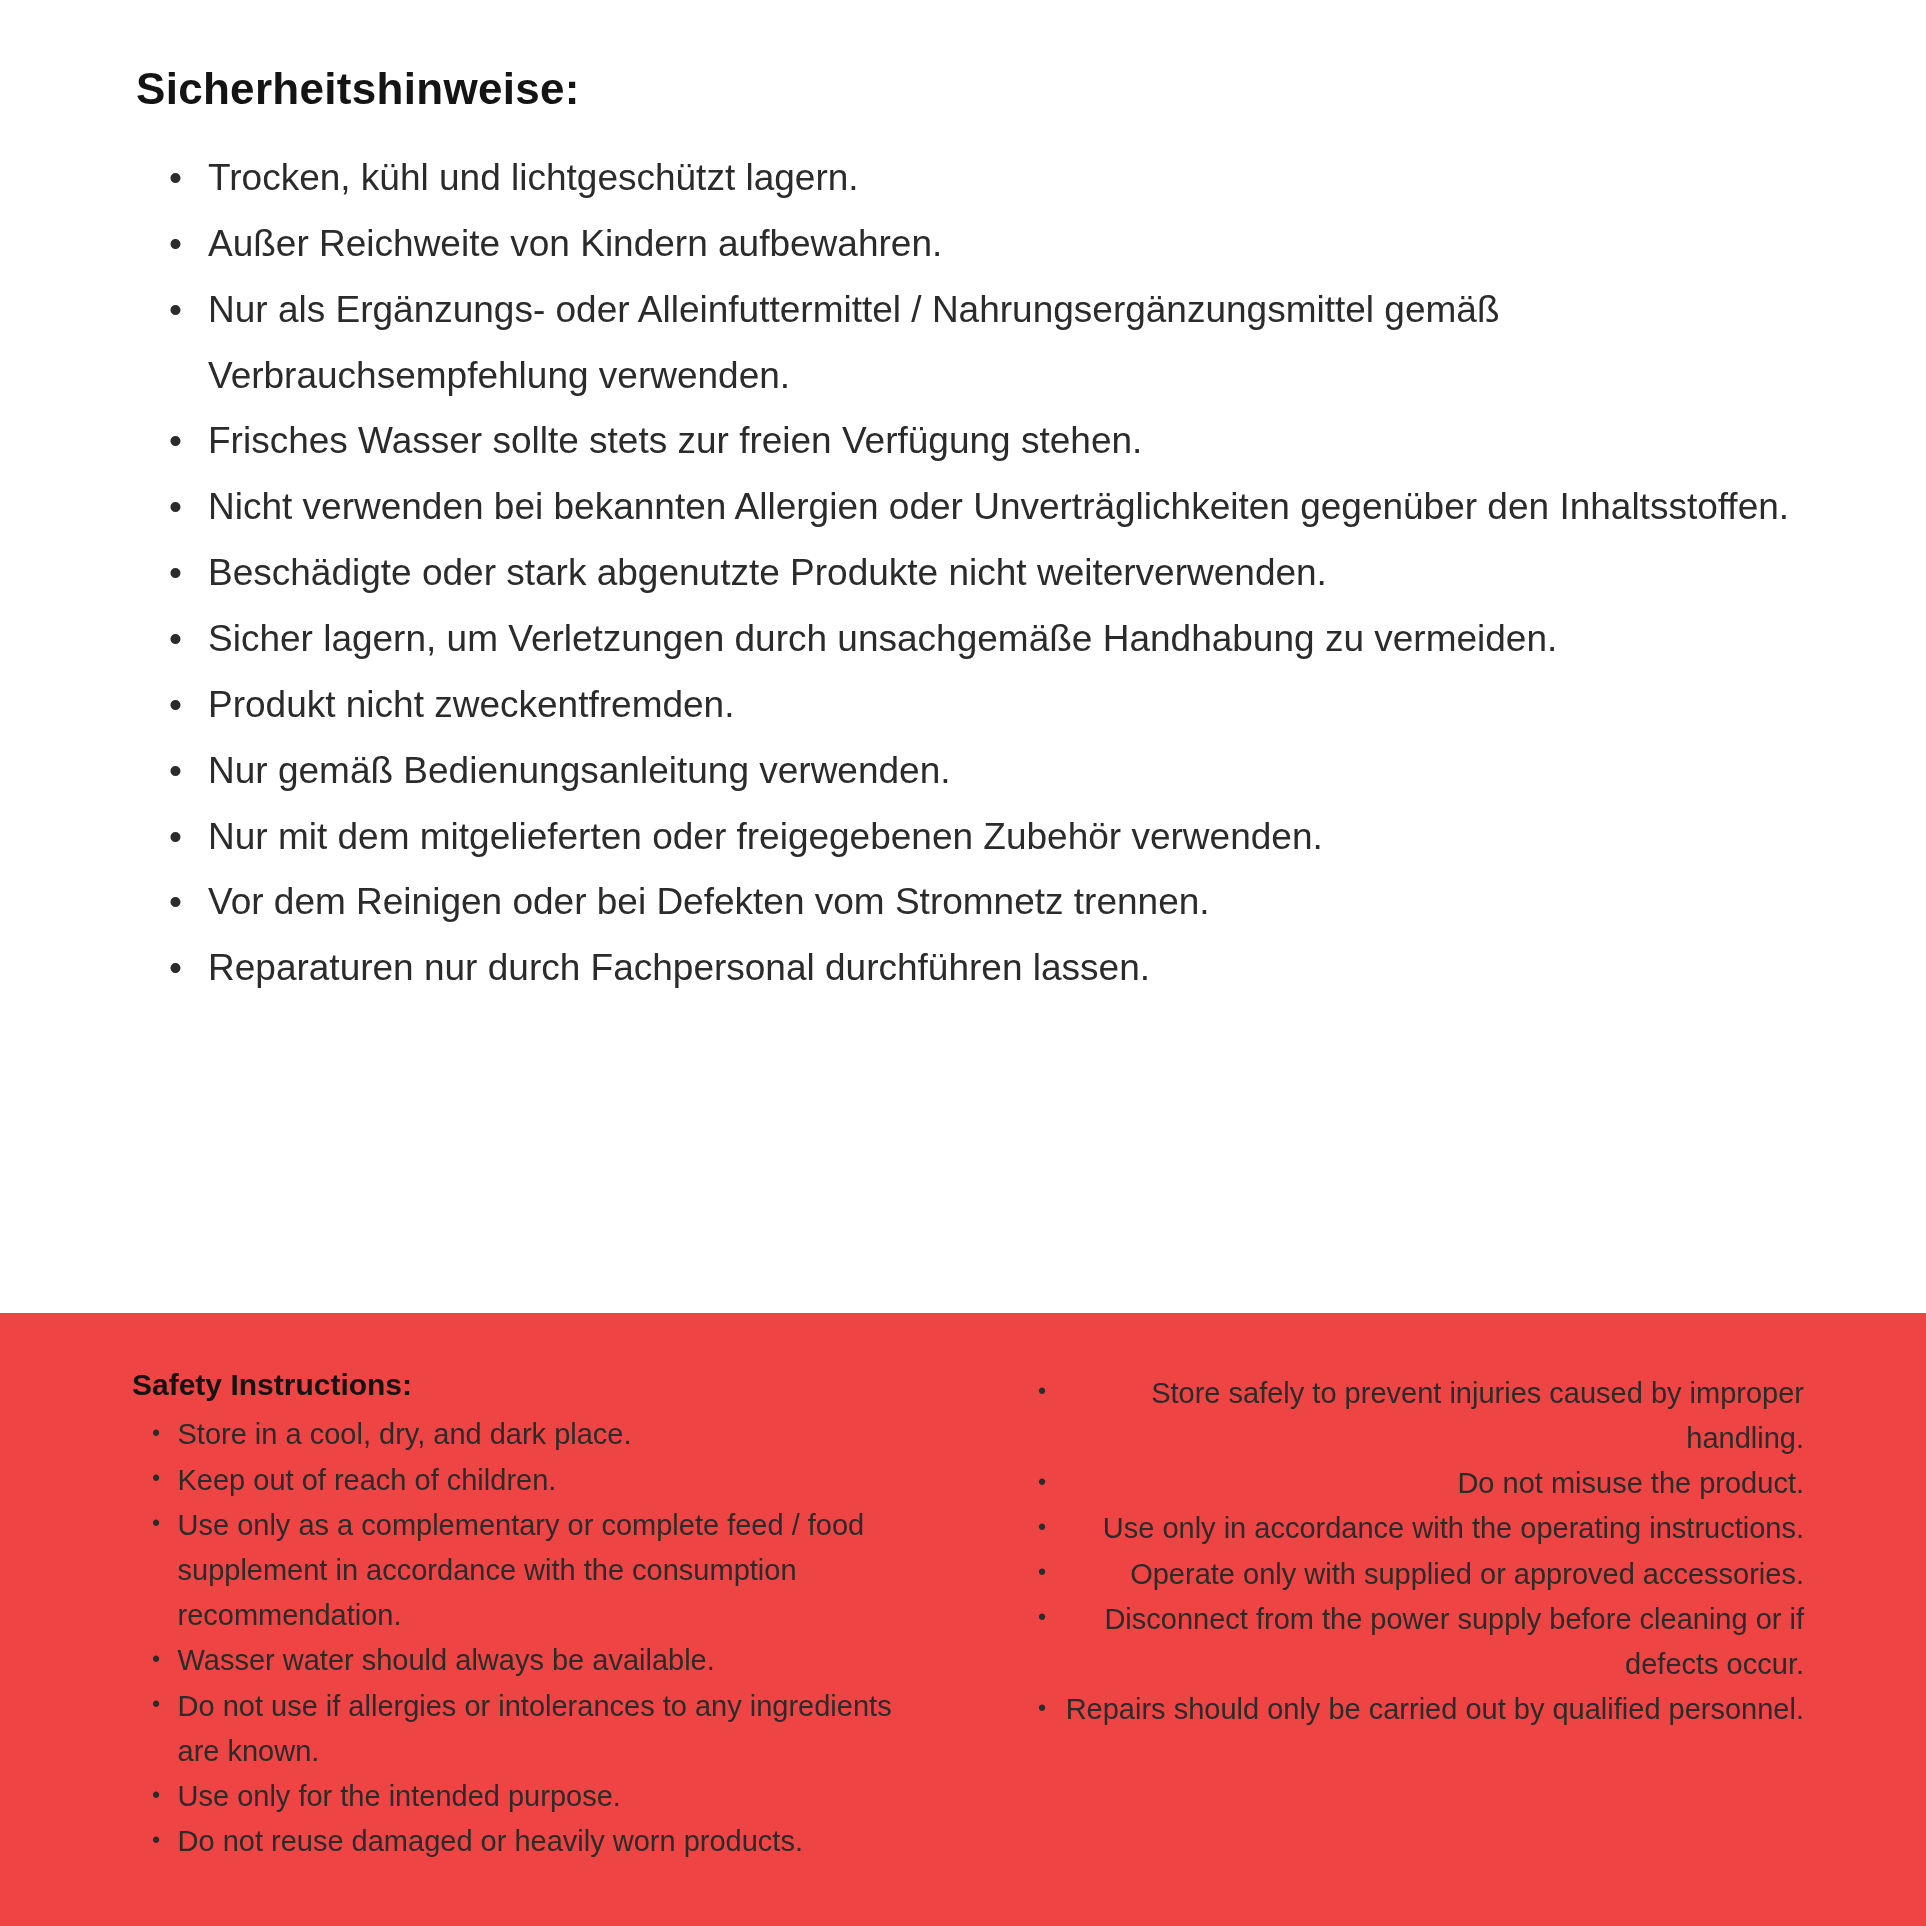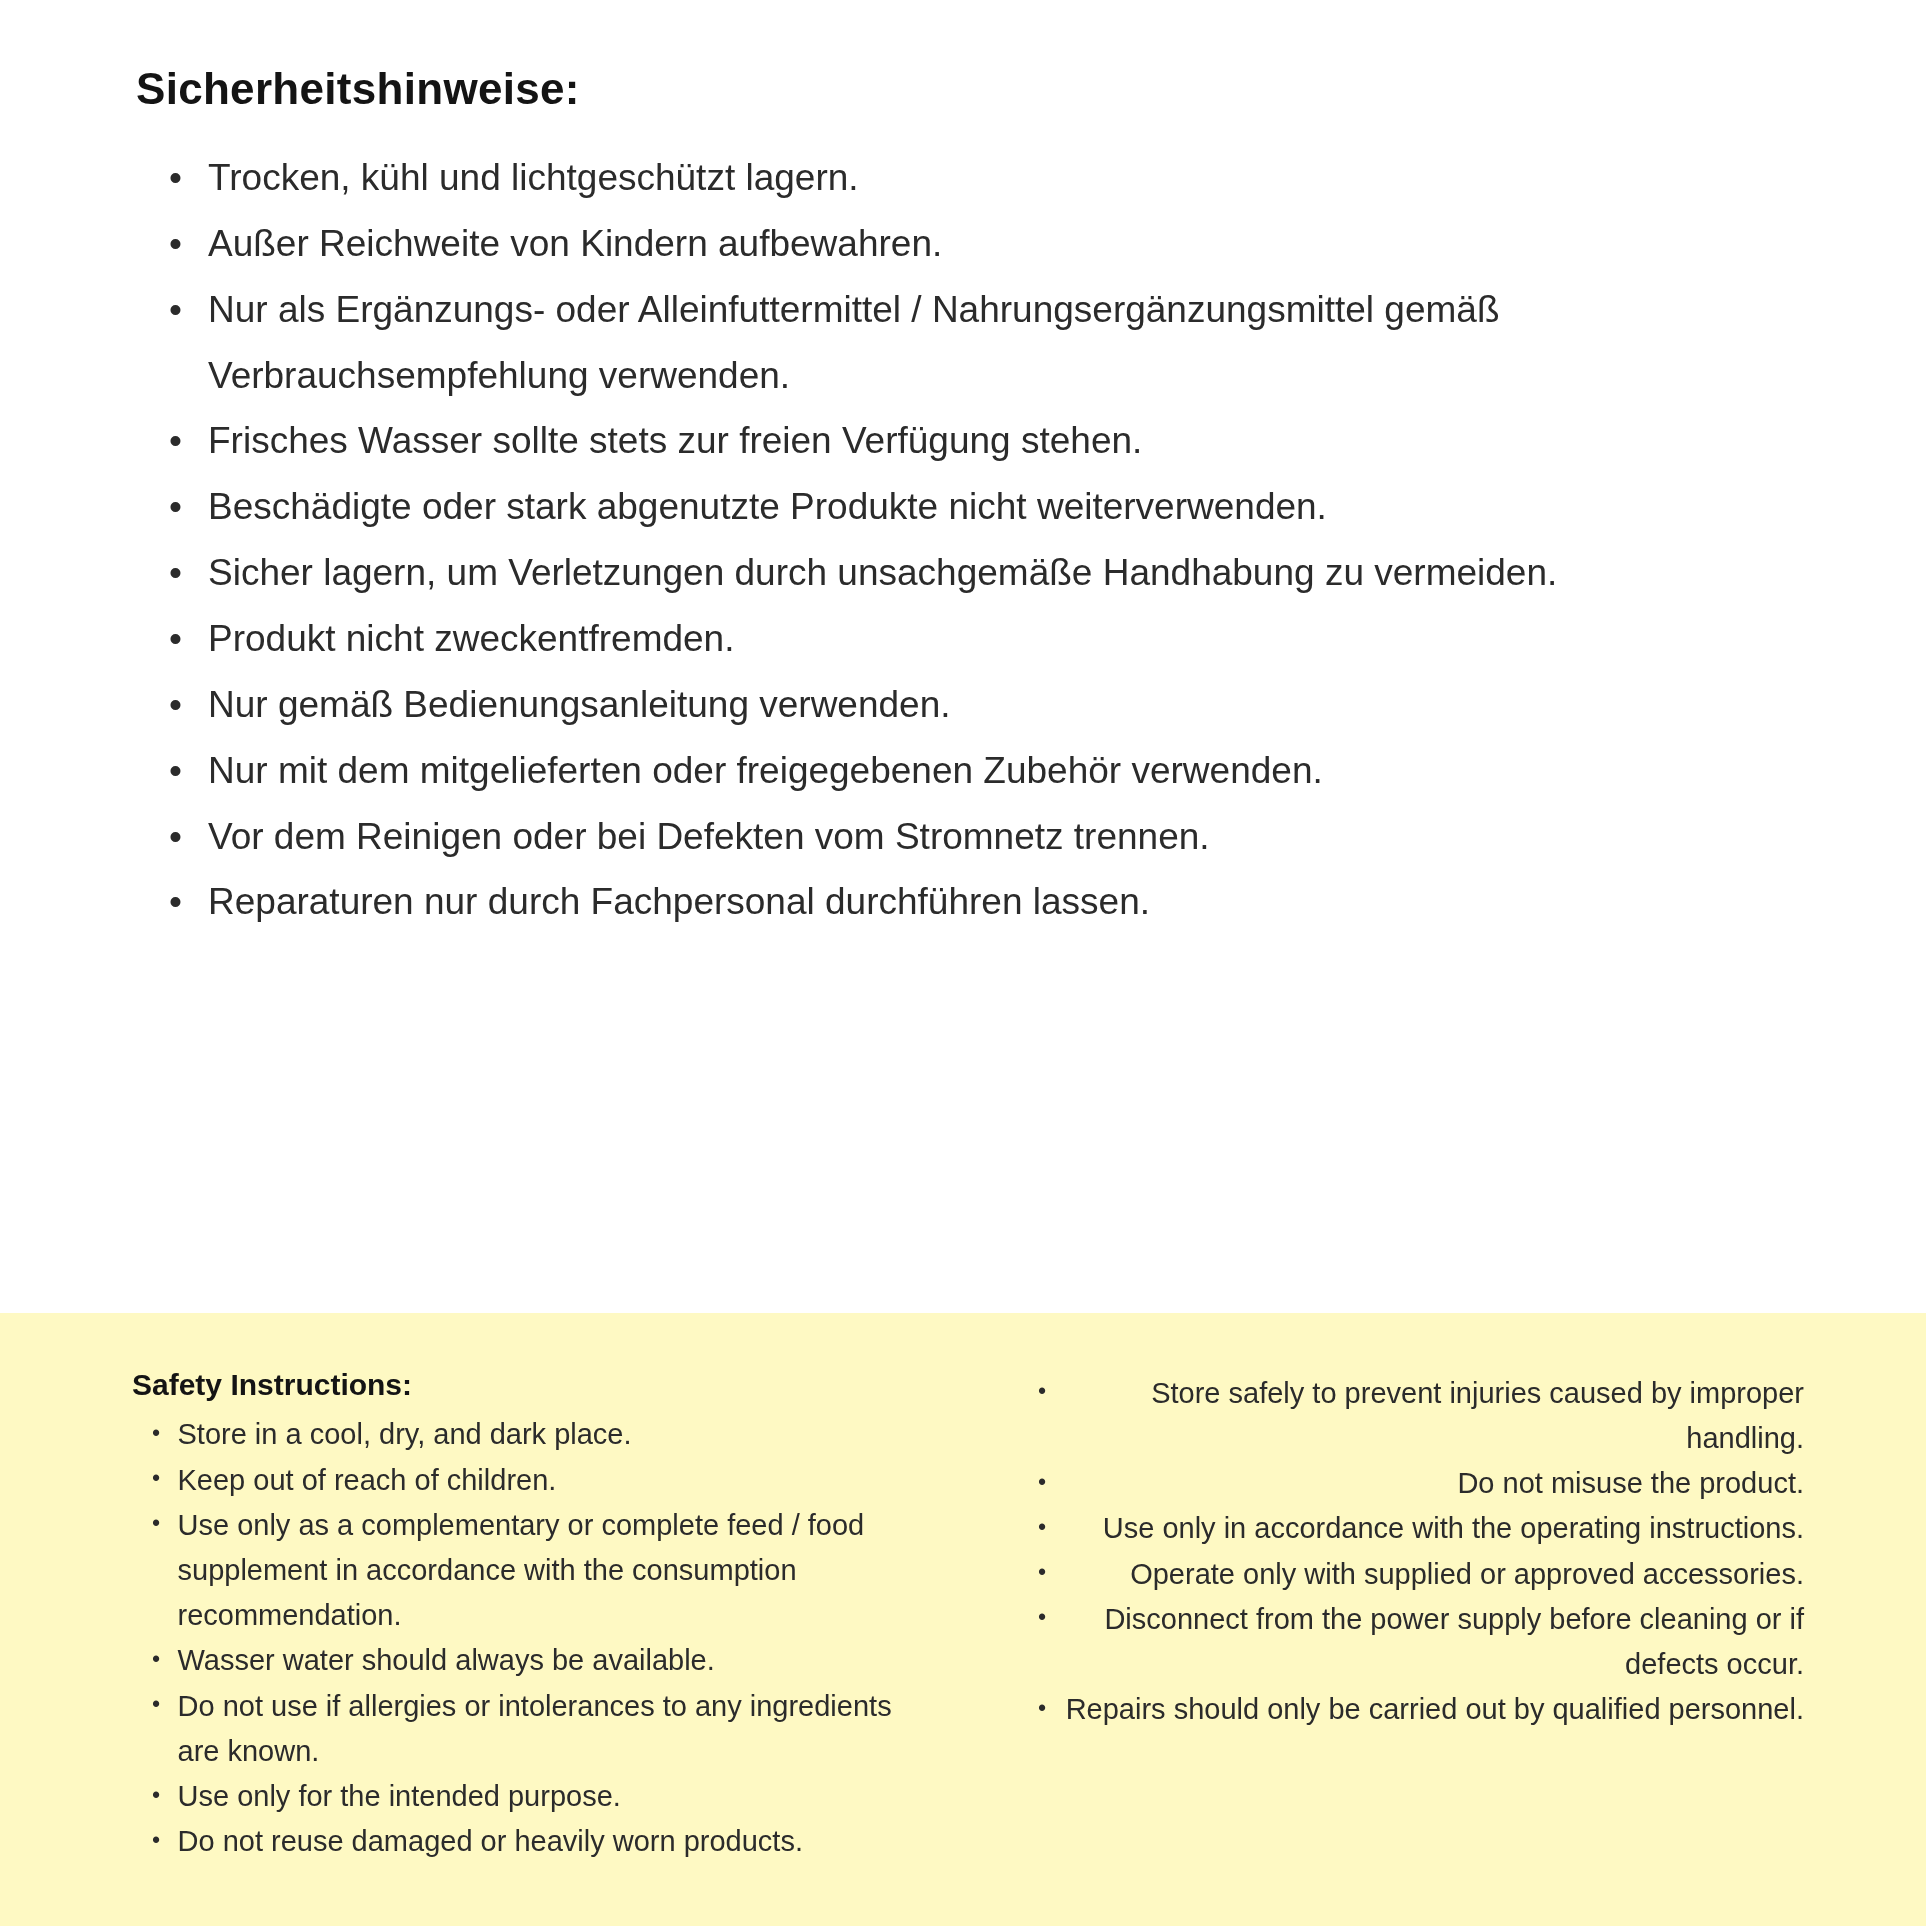--- a/index.html
+++ b/index.html
@@ -51,21 +51,21 @@
   .german-list li::before {
     content: "\2022";
     position: absolute;
     left: 0;
     color: #2b2b2b;
   }
 
   
   .english-section {
     flex: 1;
-    background: #fef9c3;
+    background: #ef4444;
     box-sizing: border-box;
     padding: 55px 122px 0 132px;
     display: flex;
     gap: 132px;
   }
   .col-left {
     width: 770px;
     flex: 0 0 auto;
   }
   .col-right {
@@ -108,20 +108,21 @@
 
 <div class="page">
 
   <section class="german-section">
     <h1 class="german-title">Sicherheitshinweise:</h1>
     <ul class="german-list">
       <li>Trocken, kühl und lichtgeschützt lagern.</li>
       <li>Außer Reichweite von Kindern aufbewahren.</li>
       <li>Nur als Ergänzungs- oder Alleinfuttermittel / Nahrungsergänzungsmittel gemäß Verbrauchsempfehlung verwenden.</li>
       <li>Frisches Wasser sollte stets zur freien Verfügung stehen.</li>
+      <li>Nicht verwenden bei bekannten Allergien oder Unverträglichkeiten gegenüber den Inhaltsstoffen.</li>
       <li>Beschädigte oder stark abgenutzte Produkte nicht weiterverwenden.</li>
       <li>Sicher lagern, um Verletzungen durch unsachgemäße Handhabung zu vermeiden.</li>
       <li>Produkt nicht zweckentfremden.</li>
       <li>Nur gemäß Bedienungsanleitung verwenden.</li>
       <li>Nur mit dem mitgelieferten oder freigegebenen Zubehör verwenden.</li>
       <li>Vor dem Reinigen oder bei Defekten vom Stromnetz trennen.</li>
       <li>Reparaturen nur durch Fachpersonal durchführen lassen.</li>
     </ul>
   </section>
 

